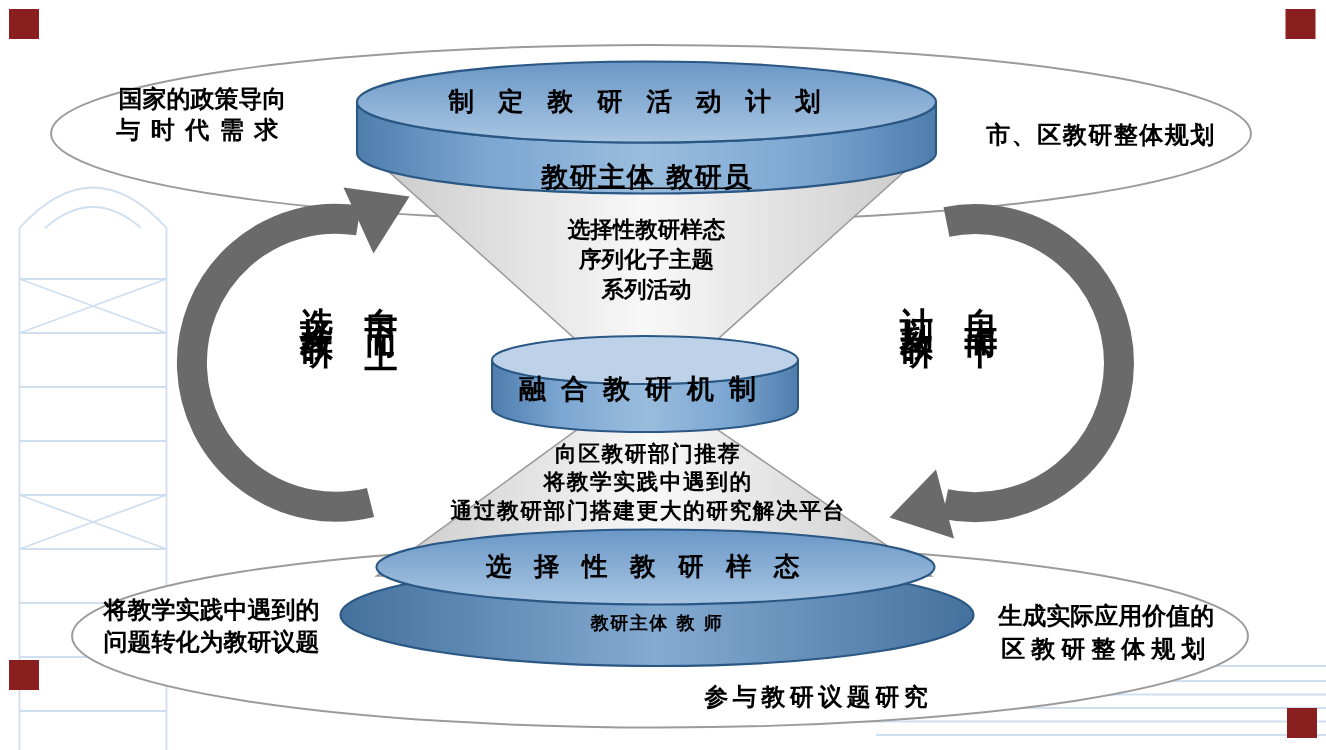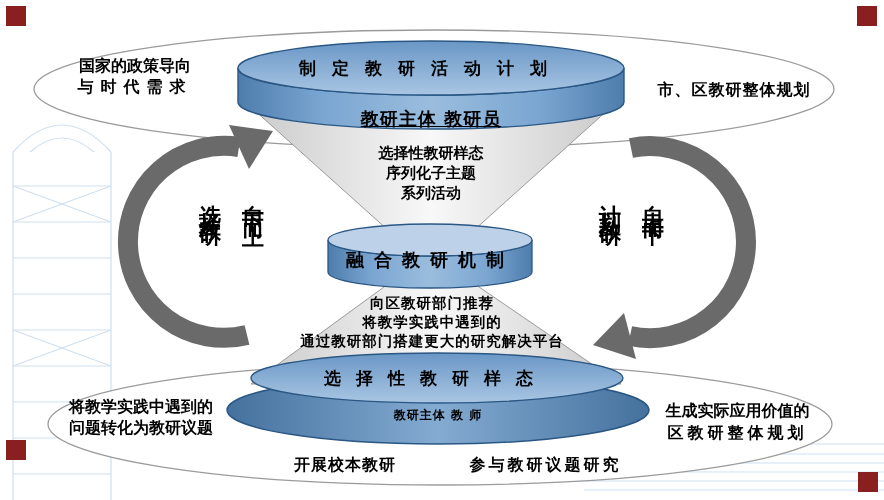--- a/index.html
+++ b/index.html
@@ -136,21 +136,20 @@
   <div class="t note-bl">
     <div>将教学实践中遇到的</div>
     <div>问题转化为教研议题</div>
   </div>
 
   <div class="t note-br">
     <div>生成实际应用价值的</div>
     <div class="l2">区教研整体规划</div>
   </div>
 
-  <div class="t cap-l">开展校本教研</div>
   <div class="t cap-r">参与教研议题研究</div>
 
   <div class="vcols arr-l">
     <div class="vcol">选择教研</div>
     <div class="vcol">自下而上</div>
   </div>
 
   <div class="vcols arr-r">
     <div class="vcol">计划教研</div>
     <div class="vcol">自上而下</div>

